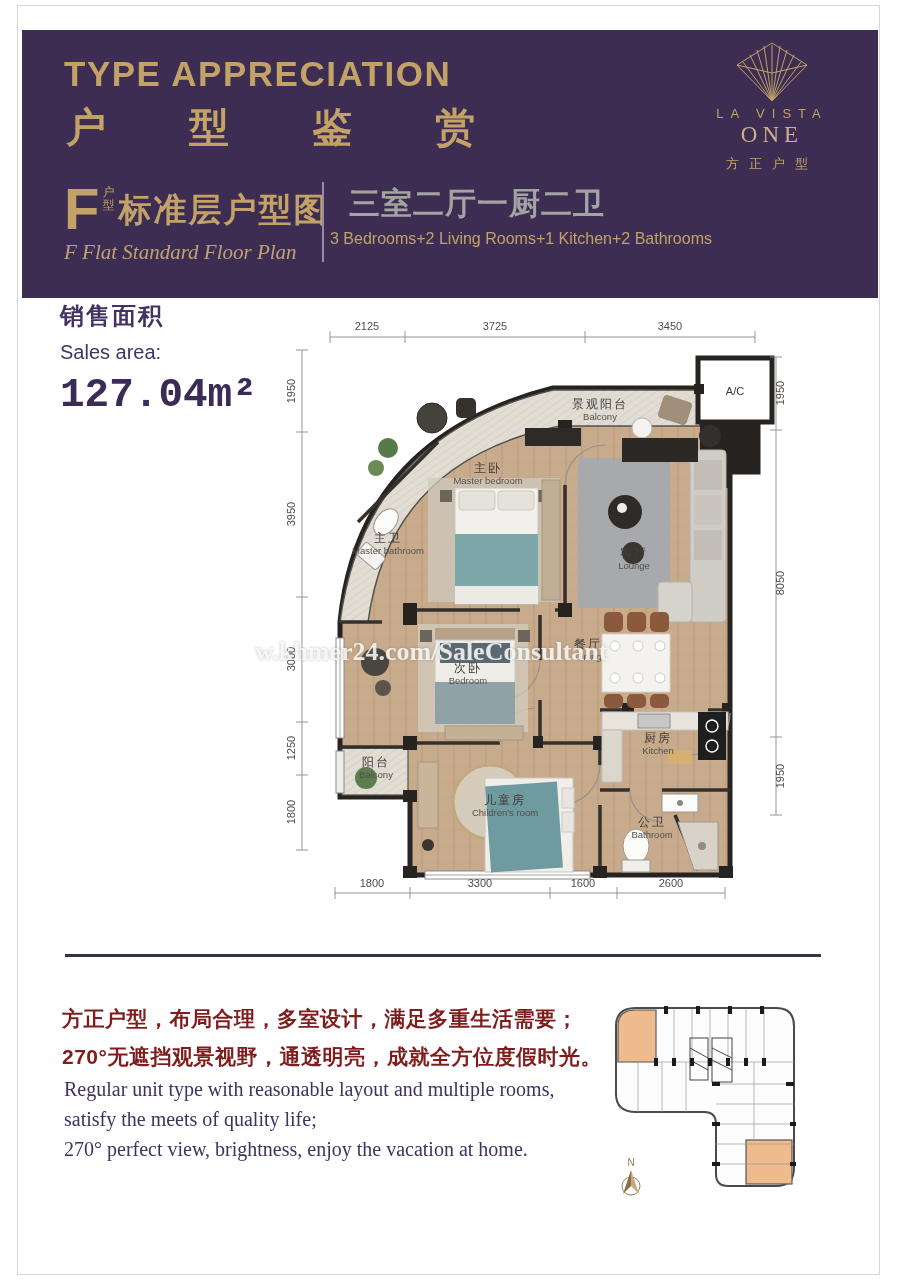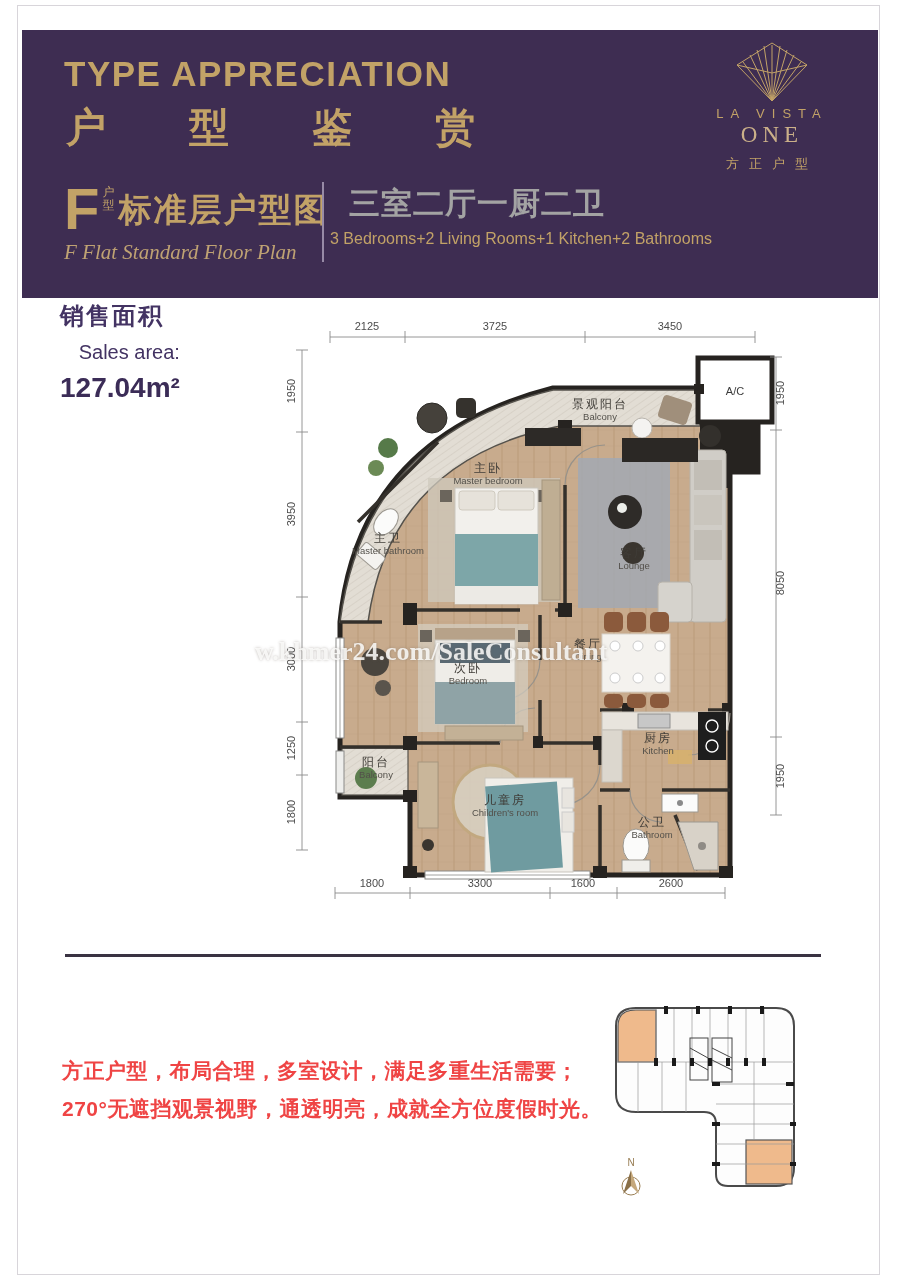--- a/index.html
+++ b/index.html
@@ -29,33 +29,33 @@
   .flat-title-en{font-family:"Liberation Serif",serif;font-style:italic;font-size:21px;
         color:#bfa273;margin-top:2px;}
   .flat-divider{position:absolute;left:300px;top:152px;width:2px;height:80px;background:#978aa6;}
   .flat-config-cn{position:absolute;left:327px;top:153px;font-size:31px;font-weight:700;
         color:#a3a3a3;letter-spacing:1px;}
   .flat-config-en{position:absolute;left:308px;top:200px;font-size:16px;color:#c2a267;}
 
   
   .sales{position:absolute;left:60px;top:300px;color:#433363;}
   .sales-cn{font-size:24px;font-weight:700;letter-spacing:2px;}
-  .sales-en{font-size:20px;margin-top:9px;text-align:right;}
-  .sales-val{font-family:Liberation Sans, sans-serif;font-size:28px;font-weight:700;margin-top:8px;color:#3b2c57;}
+  .sales-en{font-size:20px;margin-top:9px;}
+  .sales-val{font-family:Liberation Mono, monospace;font-size:41px;font-weight:700;margin-top:8px;color:#3b2c57;}
 
   
   .plan-wrap{position:absolute;left:270px;top:310px;width:520px;height:600px;}
   .watermark{position:absolute;left:255px;top:637px;font-family:"Liberation Serif",serif;
         font-size:26px;font-weight:700;color:rgba(253,253,252,0.85);
         text-shadow:0 0 3px rgba(110,100,90,0.45);z-index:6;white-space:nowrap;}
 
   
   .rule{position:absolute;left:65px;top:954px;width:756px;height:3px;background:#3a3342;}
-  .desc-cn{position:absolute;left:62px;top:1052px;font-size:21px;font-weight:700;
-        color:#ef4444;line-height:38px;letter-spacing:0.5px;}
+  .desc-cn{position:absolute;left:62px;top:1000px;font-size:21px;font-weight:700;
+        color:#7f1d1d;line-height:38px;letter-spacing:0.5px;}
   .desc-en{position:absolute;left:64px;top:1074px;font-family:"Liberation Serif",serif;
         font-size:20px;color:#41315f;line-height:30px;}
   .keyplan{position:absolute;left:608px;top:1000px;}
 
   .svg-dim{font-size:11px;fill:#4c4c4c;font-family:"Liberation Sans",sans-serif;}
   .room-cn{font-size:12px;fill:#3f3c37;letter-spacing:2px;font-family:"Liberation Sans",sans-serif;}
   .room-en{font-size:9.5px;fill:#53504a;font-family:"Liberation Sans",sans-serif;}
   .ac-label{font-size:11px;fill:#3a3a3a;font-family:"Liberation Sans",sans-serif;}
   .north-n{font-size:10px;fill:#977c52;font-family:"Liberation Sans",sans-serif;}
 </style>
@@ -361,20 +361,25 @@
   </div>
 
   <div class="watermark">w.khmer24.com/SaleConsultant</div>
 
   <div class="rule"></div>
 
   <div class="desc-cn">
     <div>方正户型，布局合理，多室设计，满足多重生活需要；</div>
     <div>270°无遮挡观景视野，通透明亮，成就全方位度假时光。</div>
   </div>
+  <div class="desc-en">
+    <div>Regular unit type with reasonable layout and multiple rooms,</div>
+    <div>satisfy the meets of quality life;</div>
+    <div>270° perfect view, brightness, enjoy the vacation at home.</div>
+  </div>
 
   <div class="keyplan">
     <svg width="200" height="205" viewBox="0 0 200 205">
       <path d="M28,8 H168 Q186,8 186,26 V168 Q186,186 168,186 H120 Q108,186 108,174 V124 Q108,112 96,112 H28 Q8,112 8,94 V26 Q8,8 28,8 Z" fill="#fdfdfd" stroke="#4a4a4a" stroke-width="2"></path>
       <path d="M10,26 Q10,10 28,10 H48 V62 H10 Z" fill="#efba8c" stroke="#555555" stroke-width="1.2"></path>
       <rect x="138" y="140" width="46" height="44" fill="#efba8c" stroke="#555555" stroke-width="1.2"></rect>
       <g stroke="#999999" stroke-width="0.7">
         <line x1="9" y1="62" x2="186" y2="62"></line>
         <line x1="48" y1="9" x2="48" y2="62"></line>
           <line x1="66" y1="9" x2="66" y2="62"></line>

